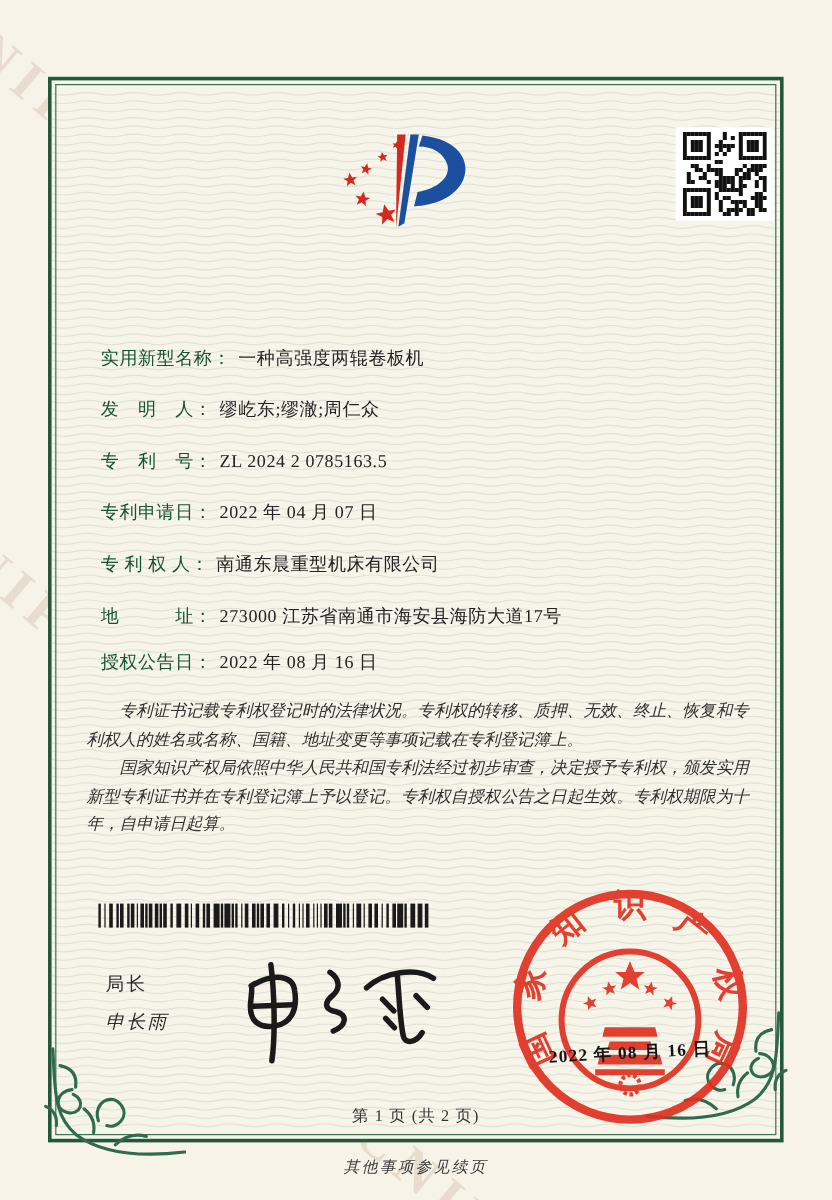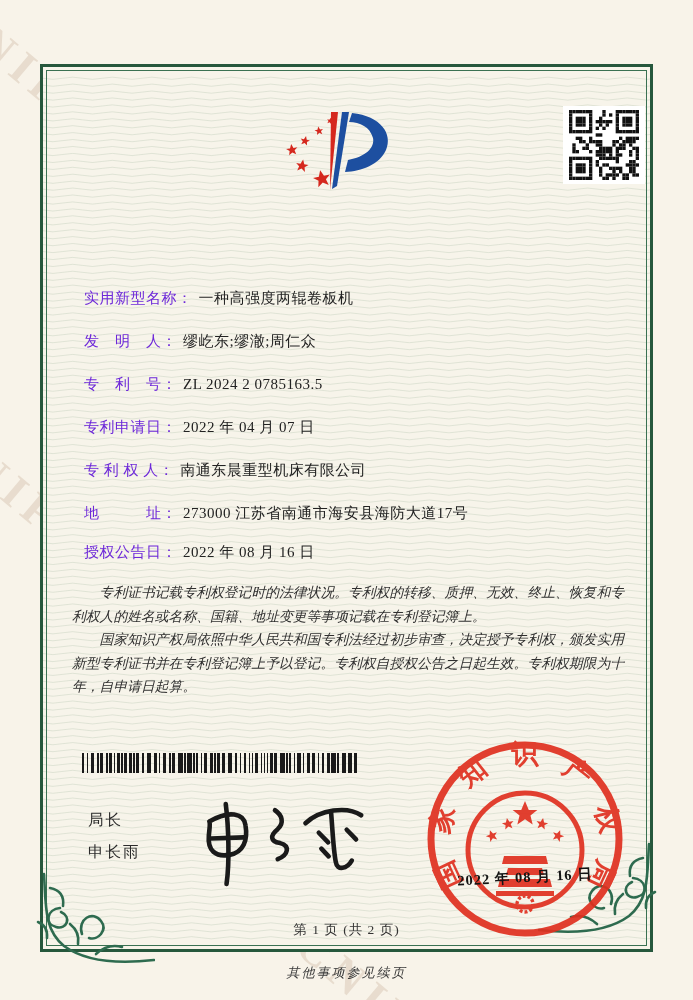--- a/index.html
+++ b/index.html
@@ -35,36 +35,36 @@
   .cert-no{position:absolute;left:72px;top:106px;font-size:14.5px;letter-spacing:1.5px;color:#333;}
   .logo{position:absolute;left:285px;top:108px;}
   .qr{position:absolute;left:563px;top:106px;width:82px;height:78px;background:#ffffff;display:flex;align-items:center;justify-content:center;}
   .title{
     position:absolute;left:0;right:0;top:203px;text-align:center;
     font-size:33px;font-weight:bold;letter-spacing:9px;color:#1d1d1d;
   }
   
   .fields{position:absolute;left:84px;top:289px;width:540px;}
   .row{position:absolute;left:0;width:540px;font-size:15px;letter-spacing:0.5px;white-space:nowrap;}
-  .row .lab{color:#6d28d9;font-family:Liberation Serif, serif;}
+  .row .lab{color:#14532d;font-family:Liberation Serif, serif;}
   .row .val{margin-left:6px;color:#222;}
   .row .pair2{position:absolute;left:268px;top:0;}
   
   .body-text{
     position:absolute;left:72px;width:552px;top:581px;
     font-size:13.8px;line-height:23.6px;font-style:italic;
     text-align:justify;color:#2f2f2f;
   }
   .body-text p{margin:0;text-indent:2em;}
   
   .barcode{position:absolute;left:82px;top:753px;width:280px;height:20px;display:flex;align-items:stretch;}
   .barcode span{display:block;height:100%;}
   
   .officer-role{position:absolute;left:88px;top:810px;font-size:15.5px;letter-spacing:2px;}
-  .officer-name{position:absolute;left:88px;top:842px;font-size:15.5px;letter-spacing:2px;}
+  .officer-name{position:absolute;left:88px;top:842px;font-size:15.5px;letter-spacing:2px;font-style:italic;}
   .signature{position:absolute;left:188px;top:792px;}
   
   .seal{position:absolute;left:424px;top:738px;width:202px;height:202px;}
   .seal-date{
     position:absolute;left:424px;top:868px;width:202px;text-align:center;
     font-size:14.5px;font-weight:bold;color:#141414;letter-spacing:1px;
     transform:rotate(-3deg);white-space:nowrap;
   }
   
   .page-number{position:absolute;left:0;right:0;top:921px;text-align:center;font-size:13.5px;letter-spacing:1px;color:#333;}

